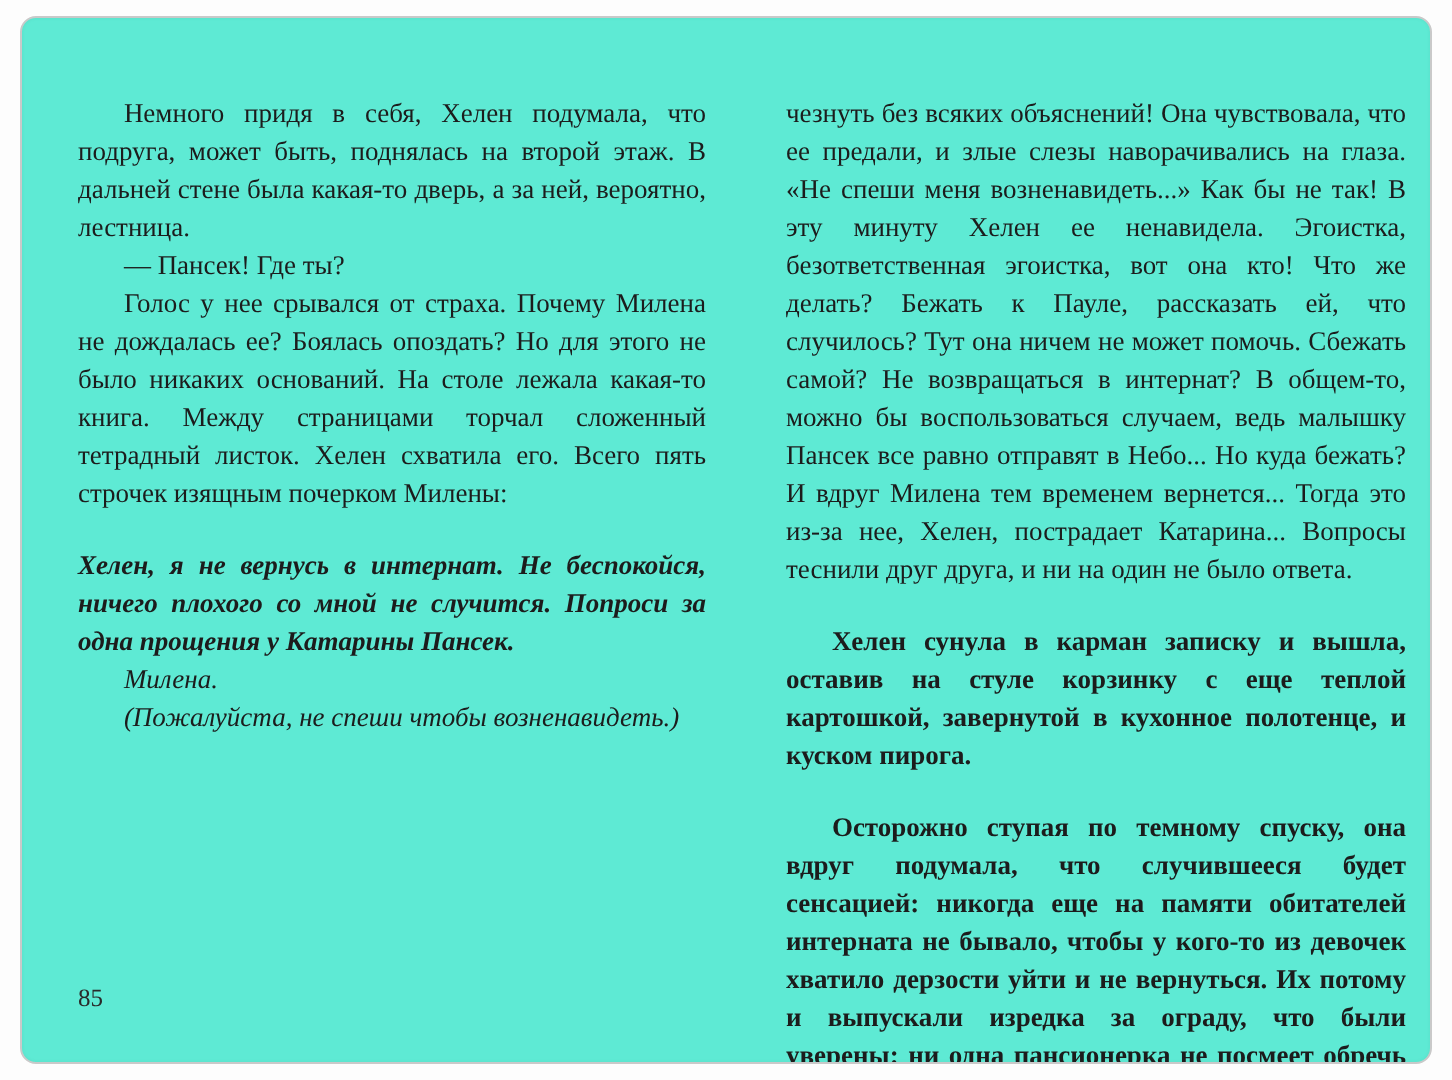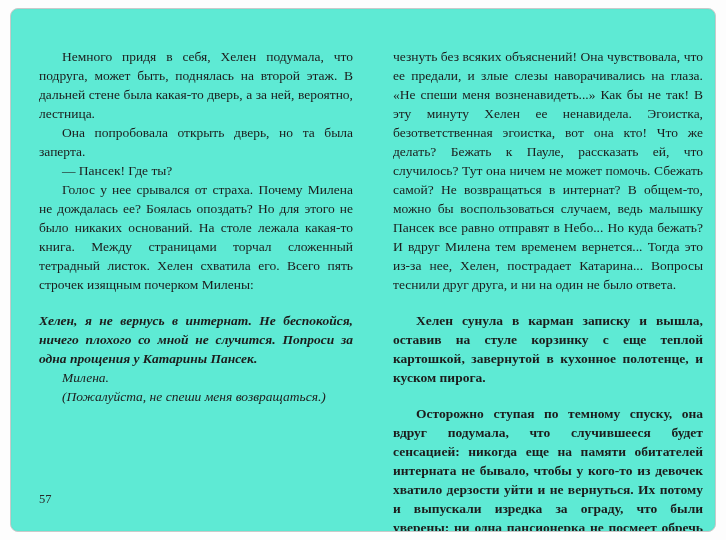--- a/index.html
+++ b/index.html
@@ -60,28 +60,27 @@
 </style>
 </head>
 <body>
 
 <div class="stage">
   <div class="spread">
 
     <div class="page page-left">
       <div class="text-block">
           <p class="indent ">Немного придя в себя, Хелен подумала, что подруга, может быть, поднялась на второй этаж. В дальней стене была какая-то дверь, а за ней, вероятно, лестница.</p>
-          <p class="indent ">Она попробовала открыть дверь, но та была заперта.</p>
           <p class="indent ">— Пансек! Где ты?</p>
           <p class="indent ">Голос у нее срывался от страха. Почему Милена не дождалась ее? Боялась опоздать? Но для этого не было никаких оснований. На столе лежала какая-то книга. Между страницами торчал сложенный тетрадный листок. Хелен схватила его. Всего пять строчек изящным почерком Милены:</p>
           <p class="italic space-before">Хелен, я не вернусь в интернат. Не беспокойся, ничего плохого со мной не случится. Попроси за одна прощения у Катарины Пансек.</p>
           <p class="indent italic ">Милена.</p>
-          <p class="indent italic ">(Пожалуйста, не спеши меня возвращаться.)</p>
+          <p class="indent italic ">(Пожалуйста, не спеши чтобы возненавидеть.)</p>
         </div>
-      <div class="page-num left">57</div>
+      <div class="page-num left">85</div>
     </div>
 
     <div class="page page-right">
       <div class="text-block">
           <p class="">чезнуть без всяких объяснений! Она чувствовала, что ее предали, и злые слезы наворачивались на глаза. «Не спеши меня возненавидеть...» Как бы не так! В эту минуту Хелен ее ненавидела. Эгоистка, безответственная эгоистка, вот она кто! Что же делать? Бежать к Пауле, рассказать ей, что случилось? Тут она ничем не может помочь. Сбежать самой? Не возвращаться в интернат? В общем-то, можно бы воспользоваться случаем, ведь малышку Пансек все равно отправят в Небо... Но куда бежать? И вдруг Милена тем временем вернется... Тогда это из-за нее, Хелен, пострадает Катарина... Вопросы теснили друг друга, и ни на один не было ответа.</p>
           <p class="indent space-before">Хелен сунула в карман записку и вышла, оставив на стуле корзинку с еще теплой картошкой, завернутой в кухонное полотенце, и куском пирога.</p>
           <p class="indent space-before">Осторожно ступая по темному спуску, она вдруг подумала, что случившееся будет сенсацией: никогда еще на памяти обитателей интерната не бывало, чтобы у кого-то из девочек хватило дерзости уйти и не вернуться. Их потому и выпускали изредка за ограду, что были уверены: ни одна пансионерка не посмеет обречь другую, ни в чем не повинную, на страшную пытку Небом. Самые жестокие санкции,</p>
         </div>
 
     </div>

